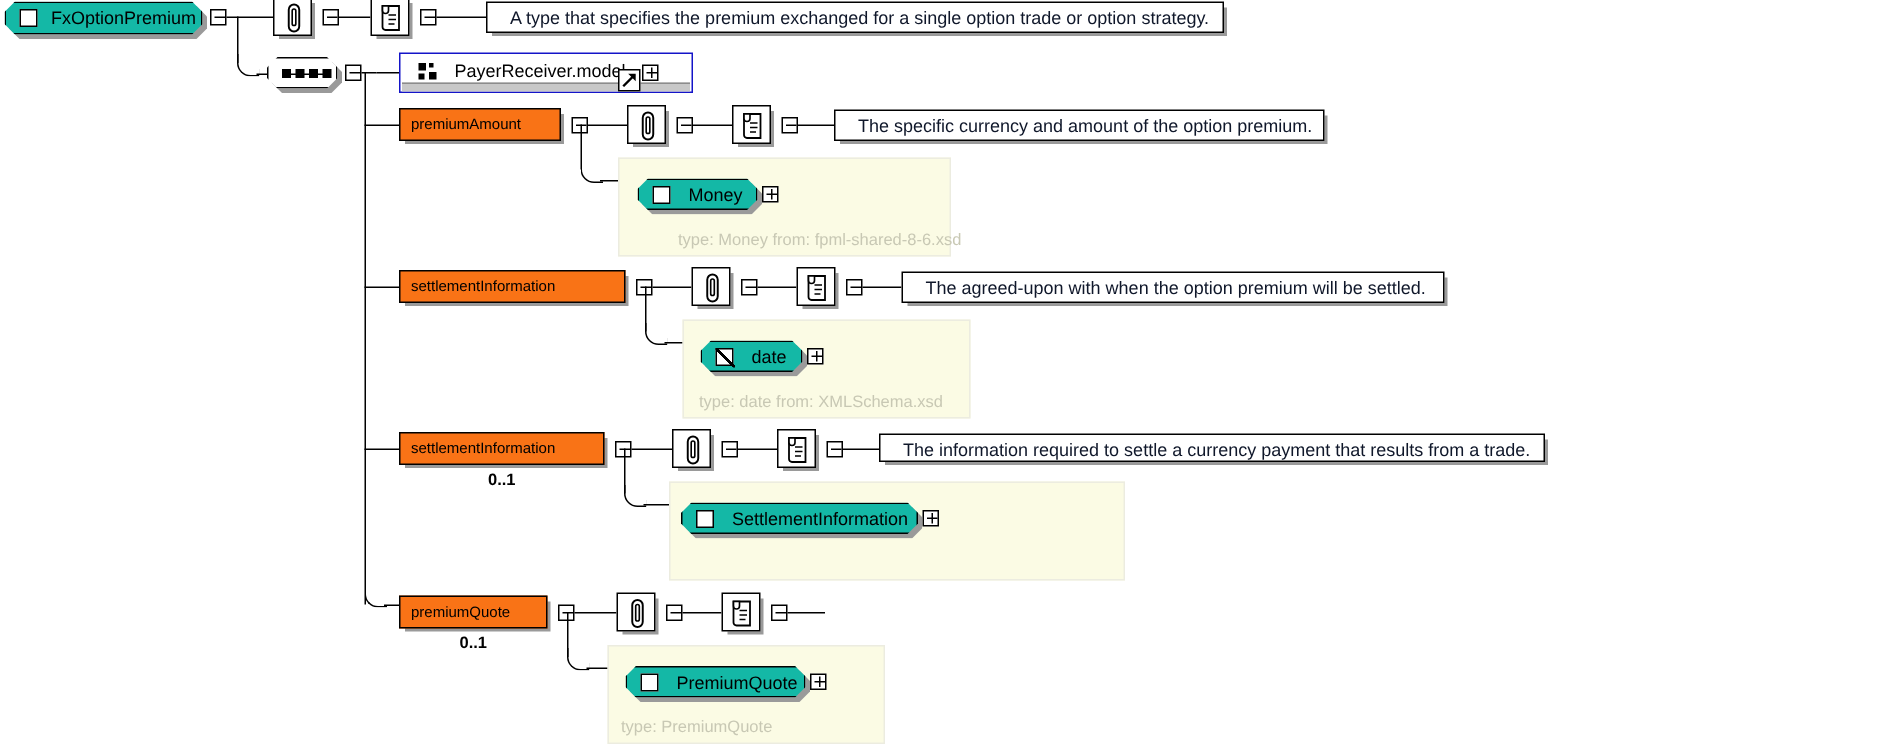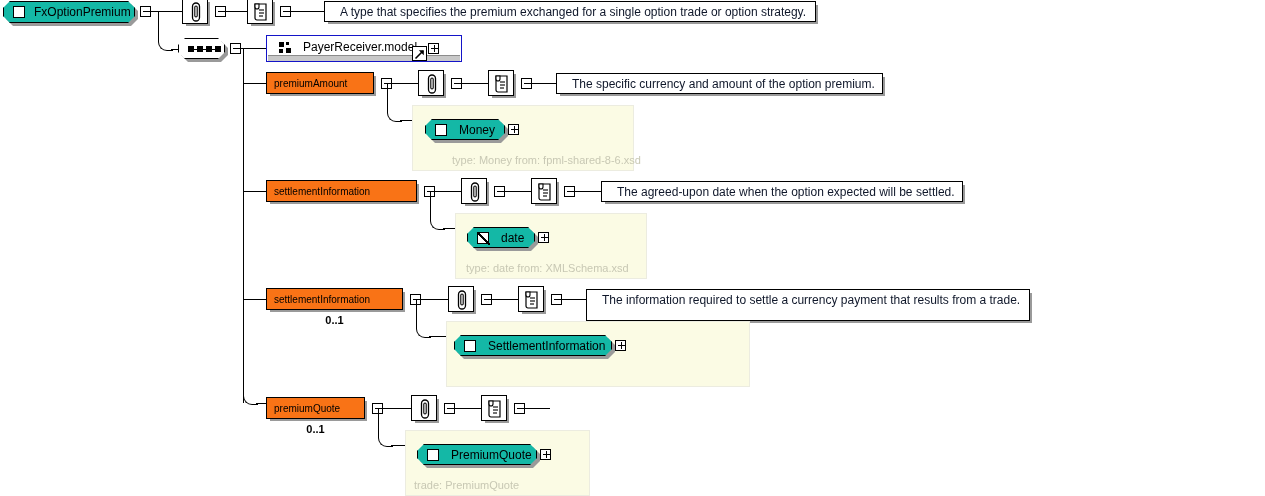--- a/index.html
+++ b/index.html
@@ -300,21 +300,21 @@
     <svg width="20" height="22" viewBox="0 0 20 22">
       <path d="M4 3 H15 V19 H6 a2 2 0 0 1 -2 -2 V3 Z" fill="#fff" stroke="#000" stroke-width="1.2"></path>
       <path d="M4 3 h4 v3 a2 2 0 0 1 -4 0 z" fill="#fff" stroke="#000" stroke-width="1.1"></path>
       <line x1="8" y1="9" x2="13" y2="9" stroke="#000" stroke-width="1.1"></line>
       <line x1="8" y1="12" x2="13" y2="12" stroke="#000" stroke-width="1.1"></line>
       <line x1="8" y1="15" x2="12" y2="15" stroke="#000" stroke-width="1.1"></line>
     </svg>
   </div>
   <div class="pmbox" style="left:564px;top:186px;"></div>
   <div class="hline" style="left:575px;top:191px;width:26px;"></div>
-  <div class="docbox" style="left:601px;top:181px;width:362px;height:21px;line-height:20px;">The agreed-upon date when the option expected will be settled.</div>
+  <div class="docbox" style="left:601px;top:181px;width:362px;height:21px;line-height:20px;">The agreed-upon with when the option premium will be settled.</div>
 
   <div class="vline" style="left:430px;top:191px;height:30px;"></div>
   <div class="elbow" style="left:430px;top:215px;width:14px;height:14px;"></div>
   <div class="hline" style="left:443px;top:228px;width:18px;"></div>
 
   <div class="typepanel" style="left:455px;top:213px;width:192px;height:66px;"></div>
   <div class="octa-shadow" style="left:470px;top:230px;width:68px;height:21px;"></div>
   <div class="octa narrow" style="left:467px;top:227px;width:68px;height:21px;">
     <span class="sq-icon diag" style="top:4px;"></span>
     <span class="lbl" style="left:33px;">date</span>
@@ -340,21 +340,21 @@
     <svg width="20" height="22" viewBox="0 0 20 22">
       <path d="M4 3 H15 V19 H6 a2 2 0 0 1 -2 -2 V3 Z" fill="#fff" stroke="#000" stroke-width="1.2"></path>
       <path d="M4 3 h4 v3 a2 2 0 0 1 -4 0 z" fill="#fff" stroke="#000" stroke-width="1.1"></path>
       <line x1="8" y1="9" x2="13" y2="9" stroke="#000" stroke-width="1.1"></line>
       <line x1="8" y1="12" x2="13" y2="12" stroke="#000" stroke-width="1.1"></line>
       <line x1="8" y1="15" x2="12" y2="15" stroke="#000" stroke-width="1.1"></line>
     </svg>
   </div>
   <div class="pmbox" style="left:551px;top:294px;"></div>
   <div class="hline" style="left:562px;top:299px;width:24px;"></div>
-  <div class="docbox" style="left:586px;top:289px;width:444px;height:32px;line-height:20px;">The information required to settle a currency payment that results from a trade.</div>
+  <div class="docbox" style="left:586px;top:289px;width:444px;height:19px;line-height:20px;">The information required to settle a currency payment that results from a trade.</div>
 
   <div class="vline" style="left:416px;top:299px;height:30px;"></div>
   <div class="elbow" style="left:416px;top:323px;width:14px;height:14px;"></div>
   <div class="hline" style="left:429px;top:336px;width:18px;"></div>
 
   <div class="typepanel" style="left:446px;top:321px;width:304px;height:66px;"></div>
   <div class="octa-shadow" style="left:457px;top:338px;width:158px;height:21px;"></div>
   <div class="octa narrow" style="left:454px;top:335px;width:158px;height:21px;">
     <span class="sq-icon" style="top:4px;"></span>
     <span class="lbl" style="left:33px;">SettlementInformation</span>
@@ -392,15 +392,15 @@
   <div class="elbow" style="left:378px;top:432px;width:14px;height:14px;"></div>
   <div class="hline" style="left:391px;top:445px;width:18px;"></div>
 
   <div class="typepanel" style="left:405px;top:430px;width:185px;height:66px;"></div>
   <div class="octa-shadow" style="left:420px;top:447px;width:120px;height:21px;"></div>
   <div class="octa narrow" style="left:417px;top:444px;width:120px;height:21px;">
     <span class="sq-icon" style="top:4px;"></span>
     <span class="lbl" style="left:33px;">PremiumQuote</span>
   </div>
   <div class="pmbox plus" style="left:540px;top:449px;"></div>
-  <div class="typecaption" style="left:414px;top:479px;">trade: PremiumQuote</div>
+  <div class="typecaption" style="left:414px;top:479px;">type: PremiumQuote</div>
 
 </div>
 
 </body></html>

